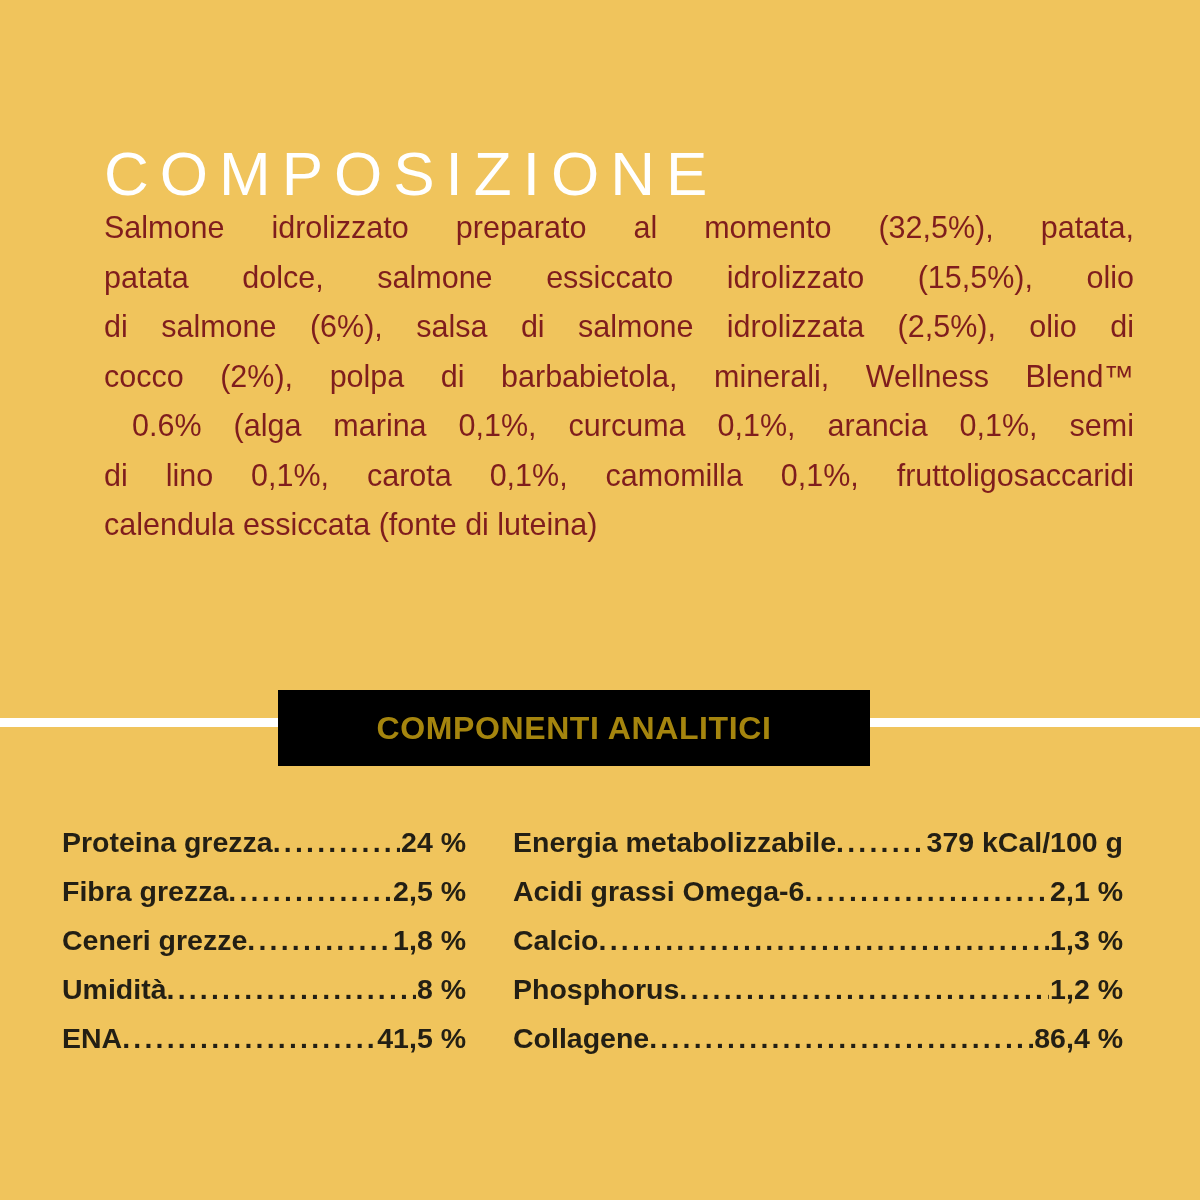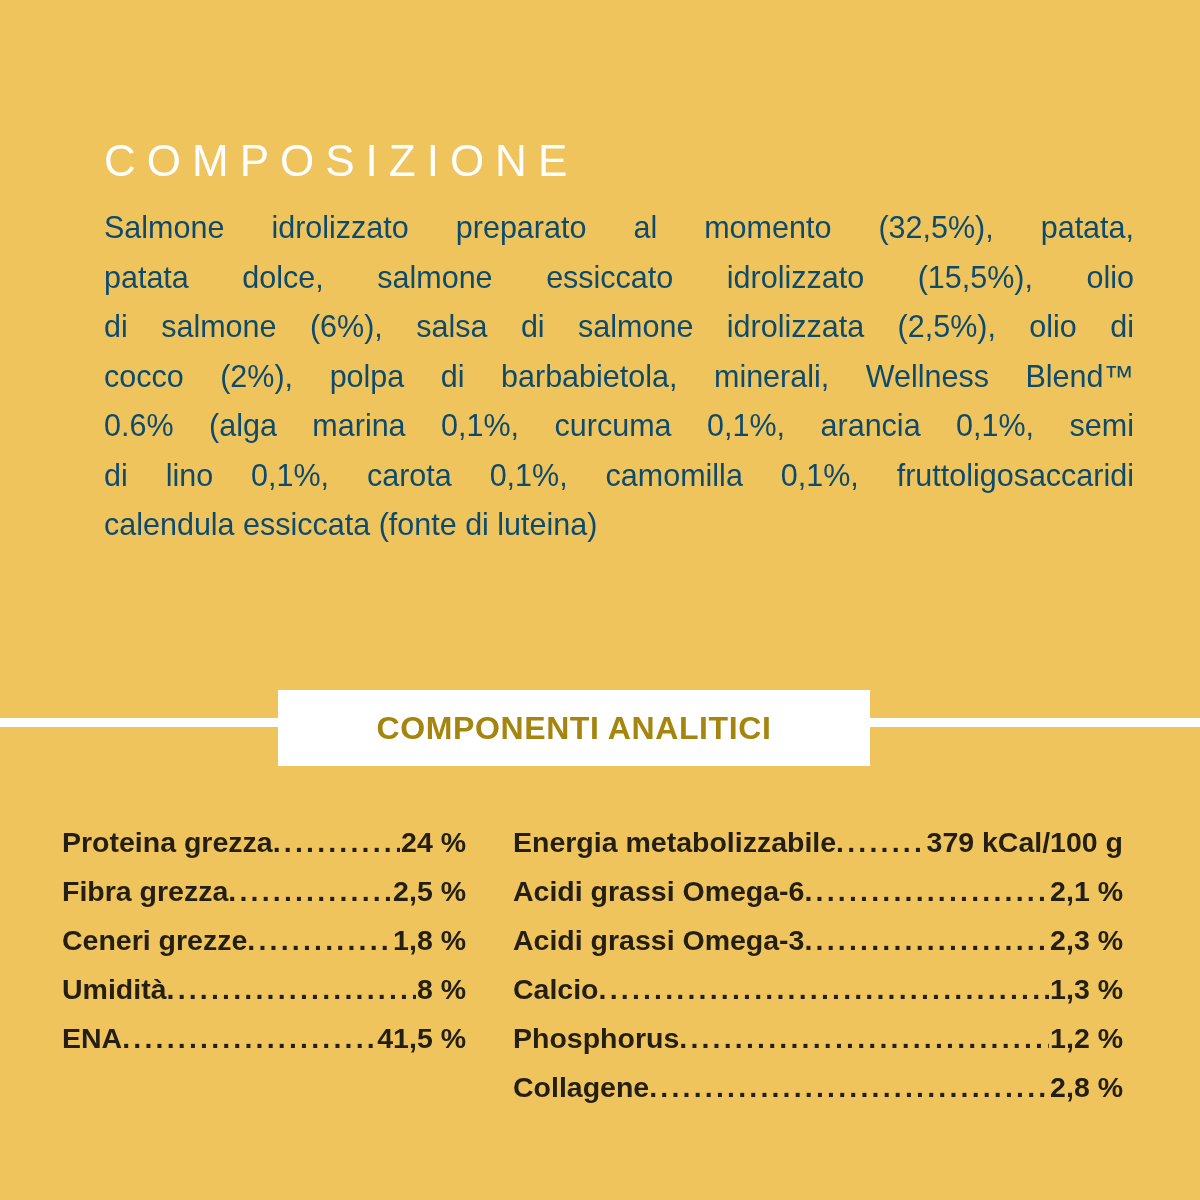--- a/index.html
+++ b/index.html
@@ -19,35 +19,35 @@
   .composition-section {
     position: absolute;
     left: 0;
     top: 0;
     width: 1200px;
   }
   .composition-title {
     position: absolute;
     left: 104px;
     top: 104px;
-    font-size: 44px;
+    font-size: 62px;
     line-height: 56px;
     font-weight: 400;
     letter-spacing: 11px;
     color: #FFFFFF;
     white-space: nowrap;
   }
   .composition-body {
     position: absolute;
     left: 104px;
     top: 203px;
     width: 1030px;
     font-size: 30.5px;
     line-height: 49.5px;
-    color: #0c4a6e;
+    color: #7f1d1d;
     text-align: justify;
     text-justify: inter-word;
     font-weight: 400;
   }
   
   .composition-body .jline {
     display: block;
     text-align: justify;
     text-align-last: justify;
     white-space: pre;
@@ -64,21 +64,21 @@
     width: 1200px;
     height: 9px;
     background: #FFFFFF;
   }
   .analytics-banner {
     position: absolute;
     left: 278px;
     top: 690px;
     width: 592px;
     height: 76px;
-    background: #ffffff;
+    background: #000000;
     display: flex;
     align-items: center;
     justify-content: center;
   }
   .analytics-banner-label {
     font-size: 32px;
     font-weight: 700;
     letter-spacing: 0.6px;
     color: #A5850E;
     white-space: nowrap;
@@ -138,21 +138,21 @@
 <body>
 
 <section class="composition-section">
   <h1 class="composition-title">COMPOSIZIONE</h1>
 
   <div class="composition-body" id="composition-body">
       <span class="jline" style="white-space: normal;">Salmone idrolizzato preparato al momento (32,5%), patata,</span>
       <span class="jline" style="white-space: normal;">patata dolce, salmone essiccato idrolizzato (15,5%), olio</span>
       <span class="jline" style="white-space: normal;">di salmone (6%), salsa di salmone idrolizzata (2,5%), olio di</span>
       <span class="jline" style="white-space: normal;">cocco (2%), polpa di barbabietola, minerali, Wellness Blend™</span>
-      <span class="jline" style="white-space: normal;">0.6% (alga marina 0,1%, curcuma 0,1%, arancia 0,1%, semi</span>
+      <span class="jline" style="white-space: normal; margin-left: 28px;">0.6% (alga marina 0,1%, curcuma 0,1%, arancia 0,1%, semi</span>
       <span class="jline" style="white-space: normal;">di lino 0,1%, carota 0,1%, camomilla 0,1%, fruttoligosaccaridi</span>
       <span class="jline last" style="white-space: normal;">calendula essiccata (fonte di luteina)</span>
     </div>
 </section>
 
 <div class="divider-rule"></div>
 
 <div class="analytics-banner">
   <span class="analytics-banner-label">COMPONENTI ANALITICI</span>
 </div>
@@ -190,33 +190,28 @@
         <span class="rk">Energia metabolizzabile</span>
         <span class="leader"></span>
         <span class="rv">379 kCal/100 g</span>
       </div>
       <div class="analytics-row">
         <span class="rk">Acidi grassi Omega-6</span>
         <span class="leader"></span>
         <span class="rv">2,1 %</span>
       </div>
       <div class="analytics-row">
-        <span class="rk">Acidi grassi Omega-3</span>
-        <span class="leader"></span>
-        <span class="rv">2,3 %</span>
-      </div>
-      <div class="analytics-row">
         <span class="rk">Calcio</span>
         <span class="leader"></span>
         <span class="rv">1,3 %</span>
       </div>
       <div class="analytics-row">
         <span class="rk">Phosphorus</span>
         <span class="leader"></span>
         <span class="rv">1,2 %</span>
       </div>
       <div class="analytics-row">
         <span class="rk">Collagene</span>
         <span class="leader"></span>
-        <span class="rv">2,8 %</span>
+        <span class="rv">86,4 %</span>
       </div>
     </div>
 </section>
 
 </body></html>

